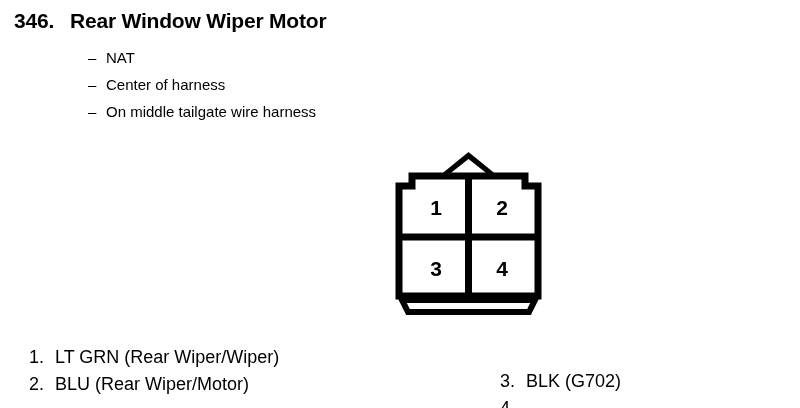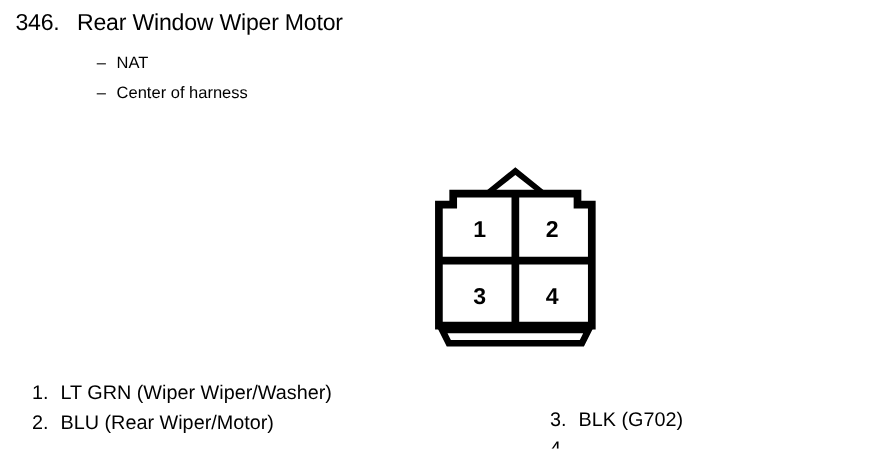--- a/index.html
+++ b/index.html
@@ -20,21 +20,21 @@
     overflow: hidden;
     background: #ffffff;
   }
 
   
   .heading {
     position: absolute;
     left: 14px;
     top: 9px;
     font-size: 21px;
-    font-weight: normal;
+    font-weight: bold;
     letter-spacing: -0.2px;
     white-space: nowrap;
   }
   .heading .num {
     display: inline-block;
     min-width: 56px;
   }
 
   
   .subitems {
@@ -106,20 +106,23 @@
     <span class="num">346.</span><span>Rear Window Wiper Motor</span>
   </div>
 
   <div class="subitems">
     <span class="subitem">
       <span class="dash">–</span><span>NAT</span>
     </span>
     <span class="subitem">
       <span class="dash">–</span><span>Center of harness</span>
     </span>
+    <span class="subitem">
+      <span class="dash">–</span><span>On middle tailgate wire harness</span>
+    </span>
   </div>
 
   <div class="connector">
     <svg width="165" height="170" viewBox="0 0 165 170" xmlns="http://www.w3.org/2000/svg">
 
       <polygon points="82.5,4 112,28 104,28 82.5,11 61,28 53,28" fill="#000000" stroke="none"></polygon>
 
       <path d="M 26,28
                L 139,28
                L 139,38
@@ -139,21 +142,21 @@
       <text class="pin-label" x="50" y="67">1</text>
       <text class="pin-label" x="116" y="67">2</text>
       <text class="pin-label" x="50" y="128">3</text>
       <text class="pin-label" x="116" y="128">4</text>
     </svg>
   </div>
 
   <div class="legend">
     <div class="legend-col left">
       <span class="legend-row">
-        <span class="idx">1.</span><span>LT GRN (Wiper Wiper/Washer)</span>
+        <span class="idx">1.</span><span>LT GRN (Rear Wiper/Wiper)</span>
       </span>
       <span class="legend-row">
         <span class="idx">2.</span><span>BLU (Rear Wiper/Motor)</span>
       </span>
     </div>
     <div class="legend-col right">
       <span class="legend-row">
         <span class="idx">3.</span><span>BLK (G702)</span>
       </span>
       <span class="legend-row">

